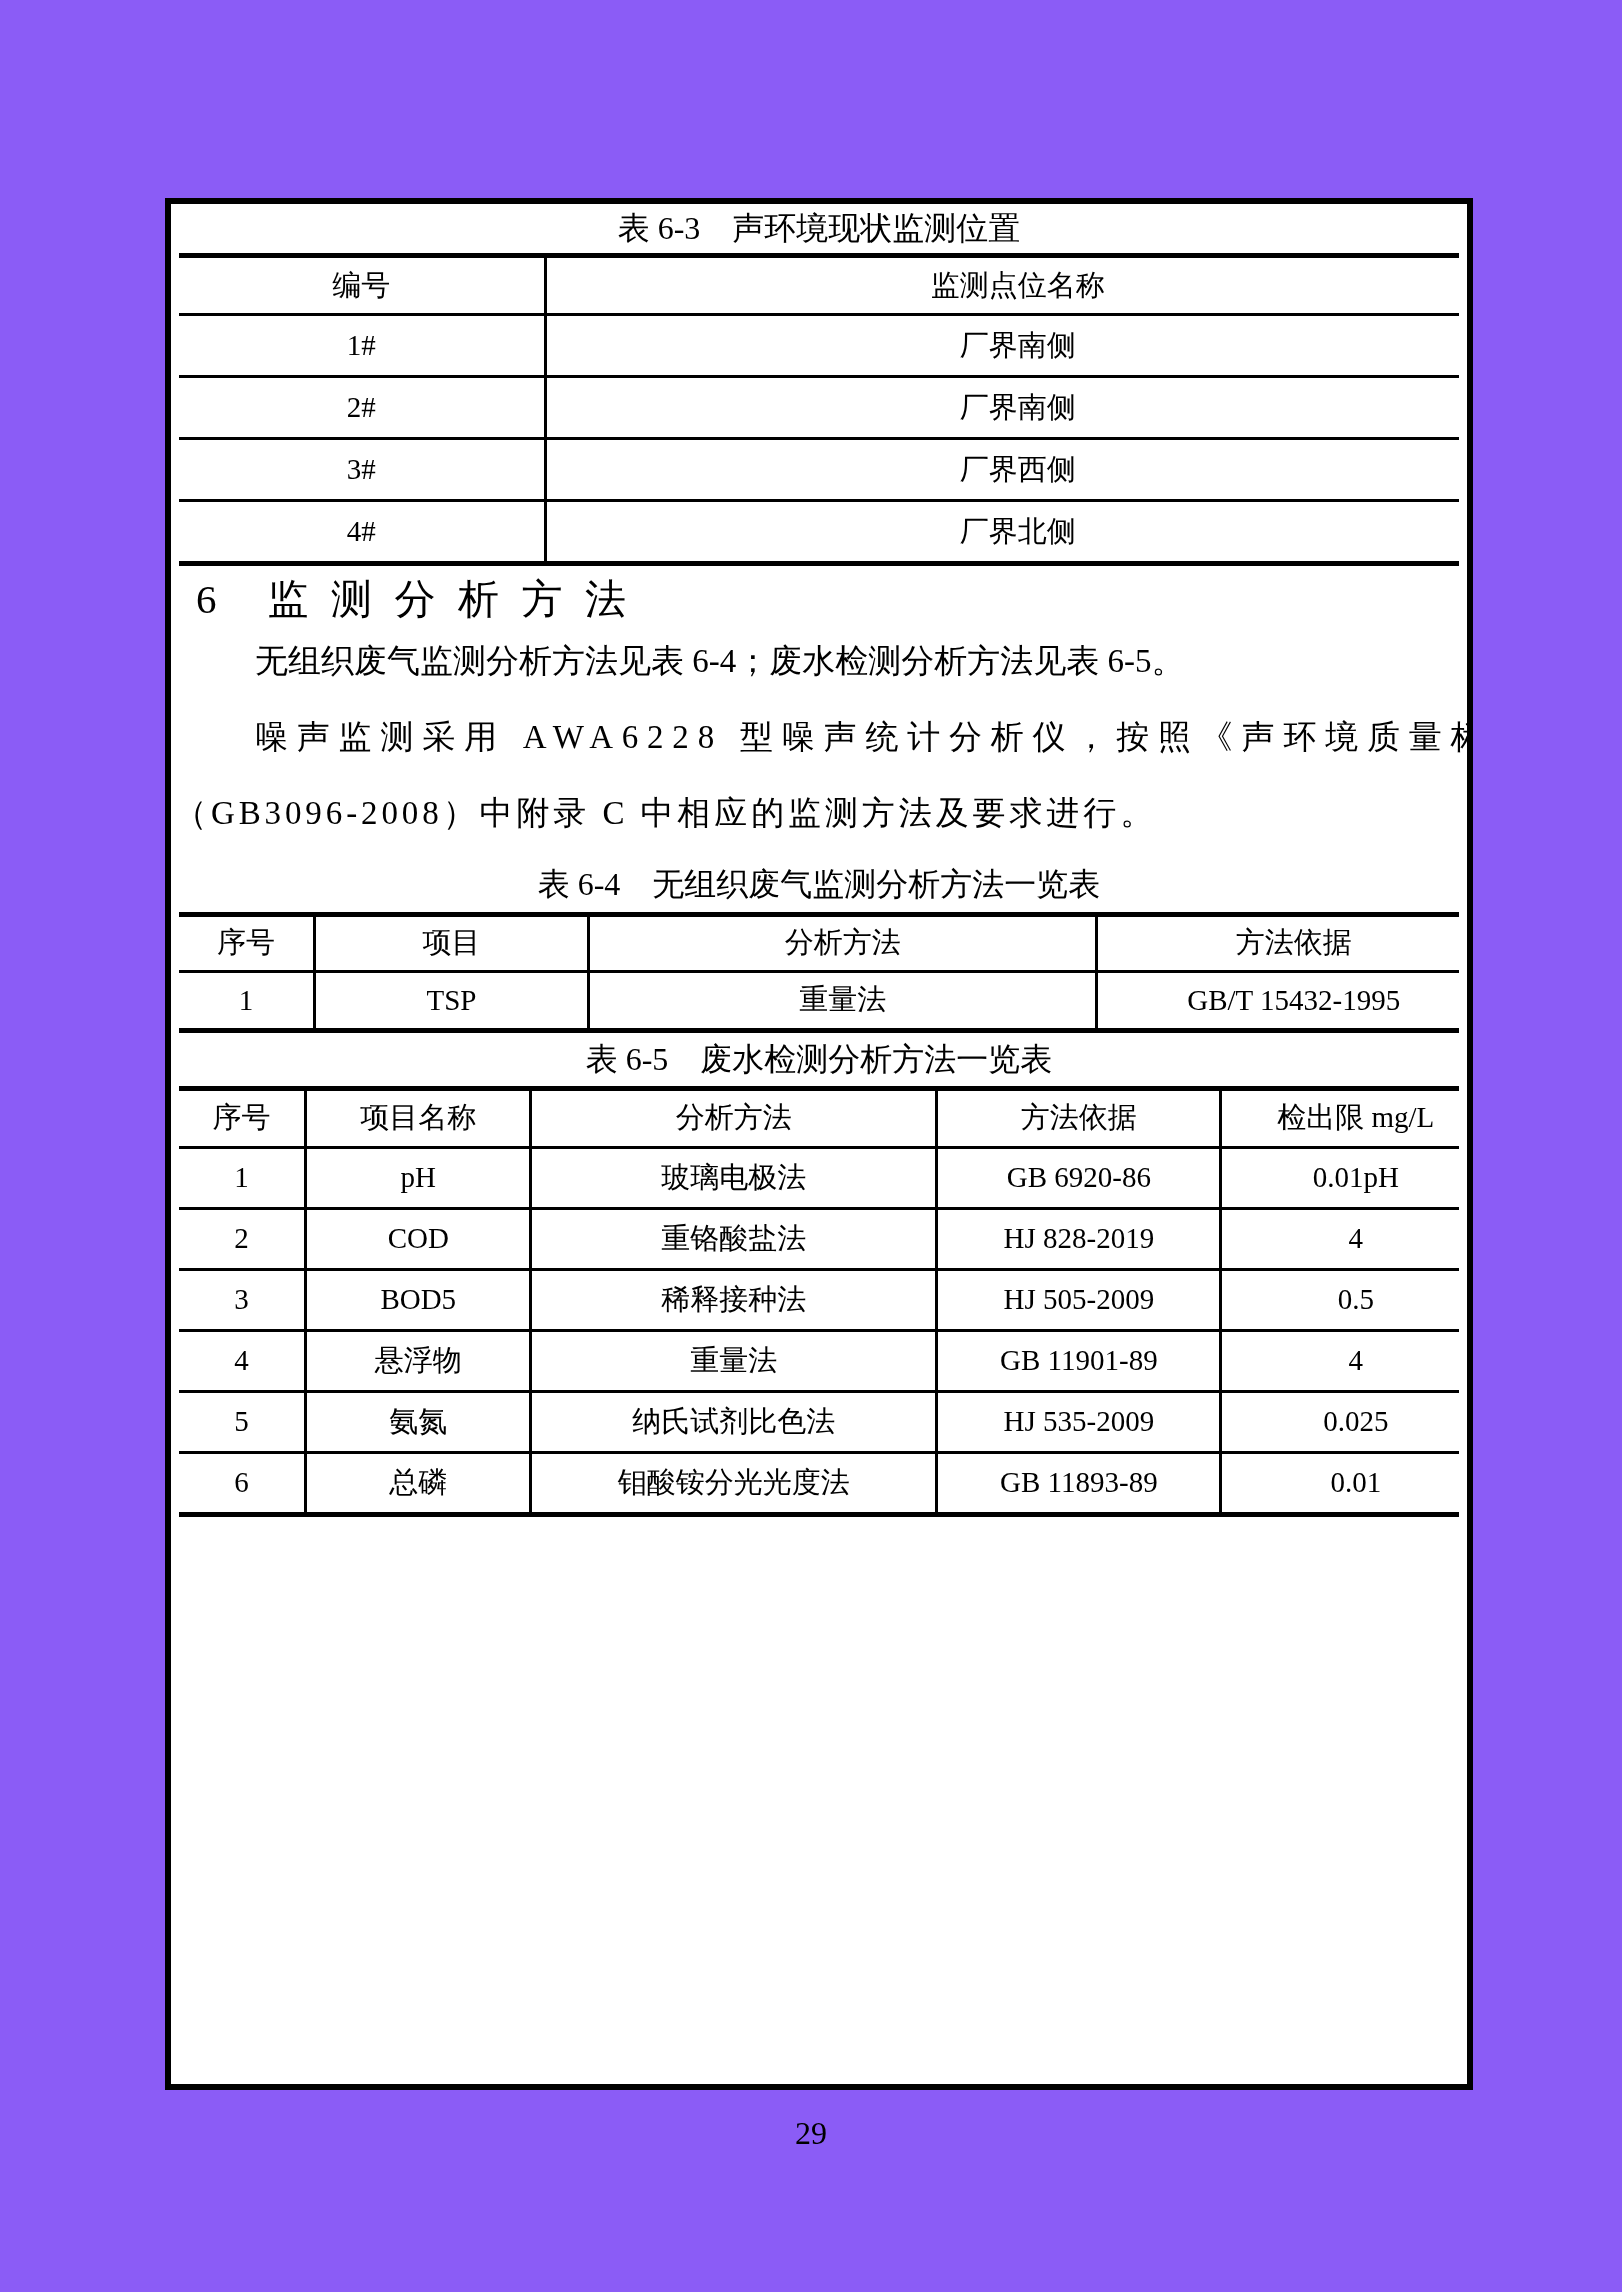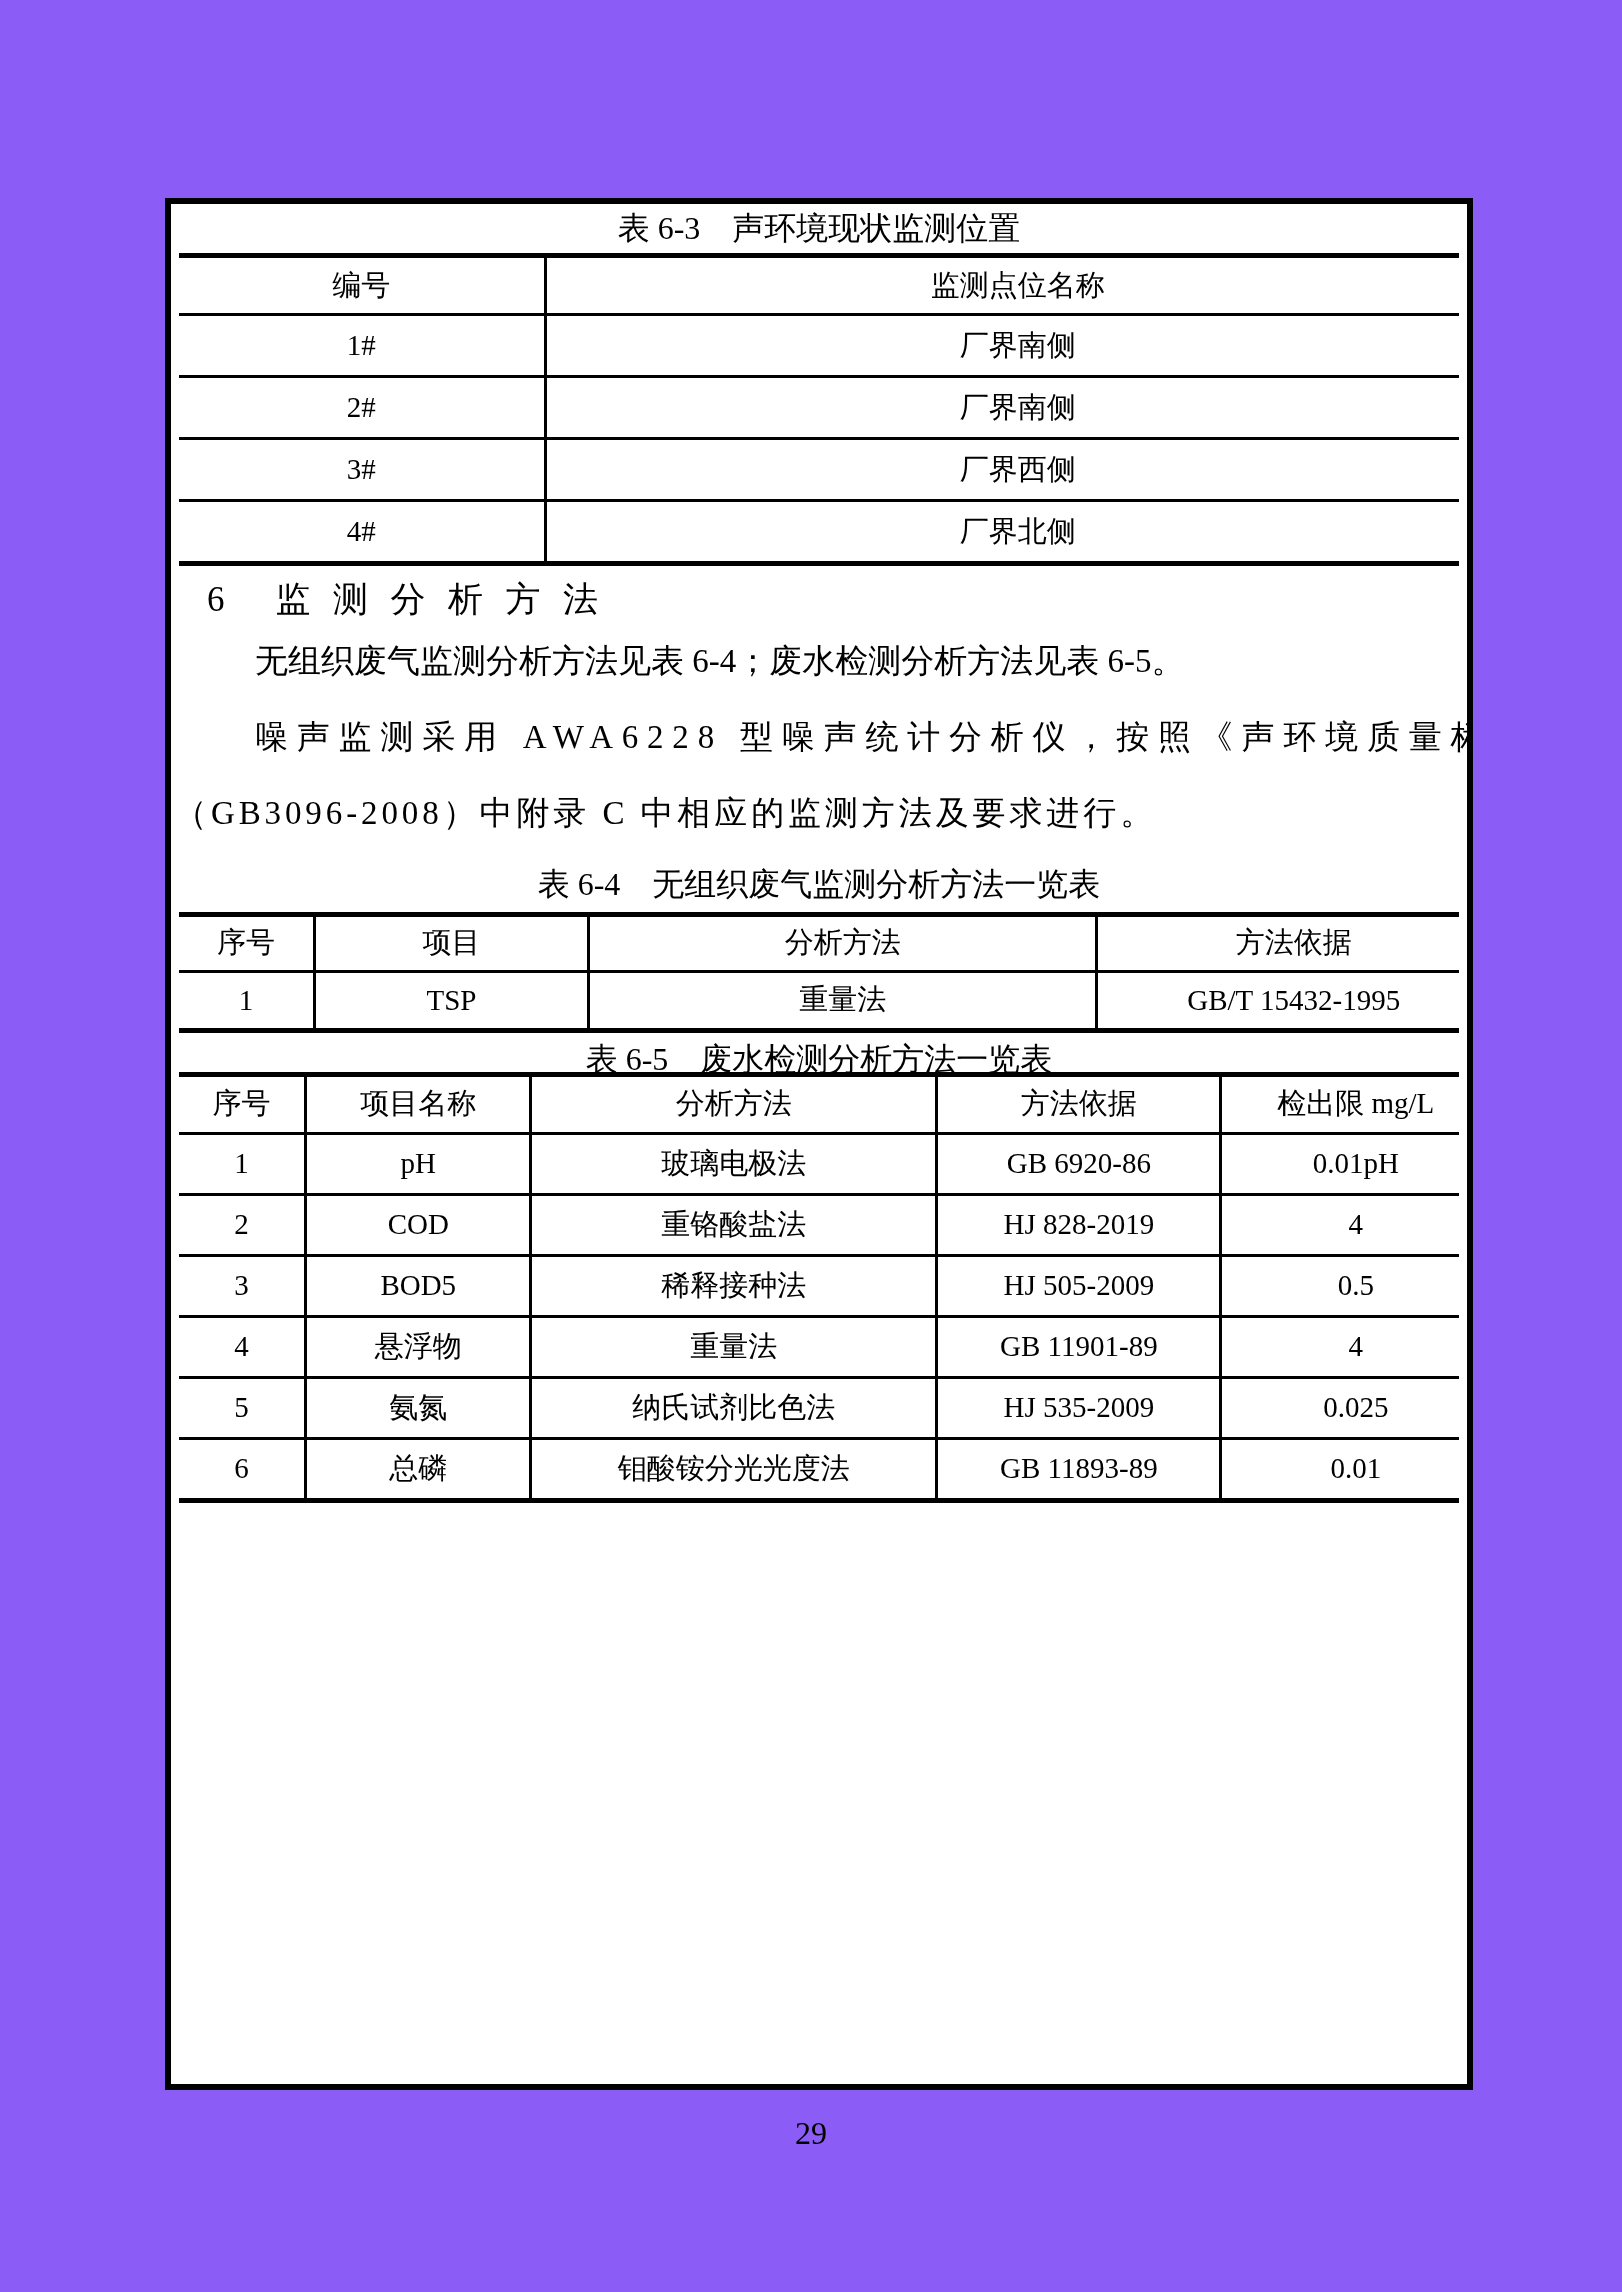--- a/index.html
+++ b/index.html
@@ -8,41 +8,41 @@
     font-family:"Liberation Serif","DejaVu Serif",serif; color:#000000;
     overflow:hidden;
   }
   .content-box {
     position:absolute; left:165px; top:198px; width:1308px; height:1892px;
     border:6.9px solid #000; box-sizing:border-box; overflow:hidden; background:#fff;
   }
   .tbl-title { text-align:center; font-size:32px; }
   .t63-title { height:49px; line-height:49px; }
   .t64-title { height:55px; line-height:55px; margin-top:5.9px; }
-  .t65-title { height:39px; line-height:53px; }
+  .t65-title { height:53px; line-height:53px; }
 
   table.dt {
     border-collapse:collapse; table-layout:fixed;
     width:calc(100% - 15.7px); margin:0 auto;
     border-top:5.9px solid #000; font-size:29px; text-align:center;
   }
   .dt th, .dt td {
     font-weight:normal; padding:0; overflow:hidden; white-space:nowrap;
     border-bottom:3.9px solid #000; border-right:3.9px solid #000;
   }
   .dt th:last-child, .dt td:last-child { border-right:none;padding-left:30px; }
   .dt tr:last-child td { border-bottom:5.9px solid #000; }
 
   .t63 th { height:55px; }  .t63 td { height:59px; }
   .t64 th { height:53px; }  .t64 td { height:55px; }
   .t65 th { height:55px; }  .t65 td { height:58px; }
 
   .section-heading {
     margin-top:9.8px; height:47px; line-height:47px;
-    font-size:35px; padding-left:36px;
+    font-size:41px; padding-left:25px;
   }
   .section-heading .sec-label { margin-left:51px; letter-spacing:22.5px; }
 
   .para { height:76px; line-height:76px; font-size:33px; padding-left:84px; white-space:nowrap; }
   .para.p2 { letter-spacing:8.8px; }
   .para.p3 { padding-left:3px; letter-spacing:3.9px; }
 
   .page-num {
     position:absolute; top:2115px; left:0; width:100%;
     text-align:center; font-size:32px;

